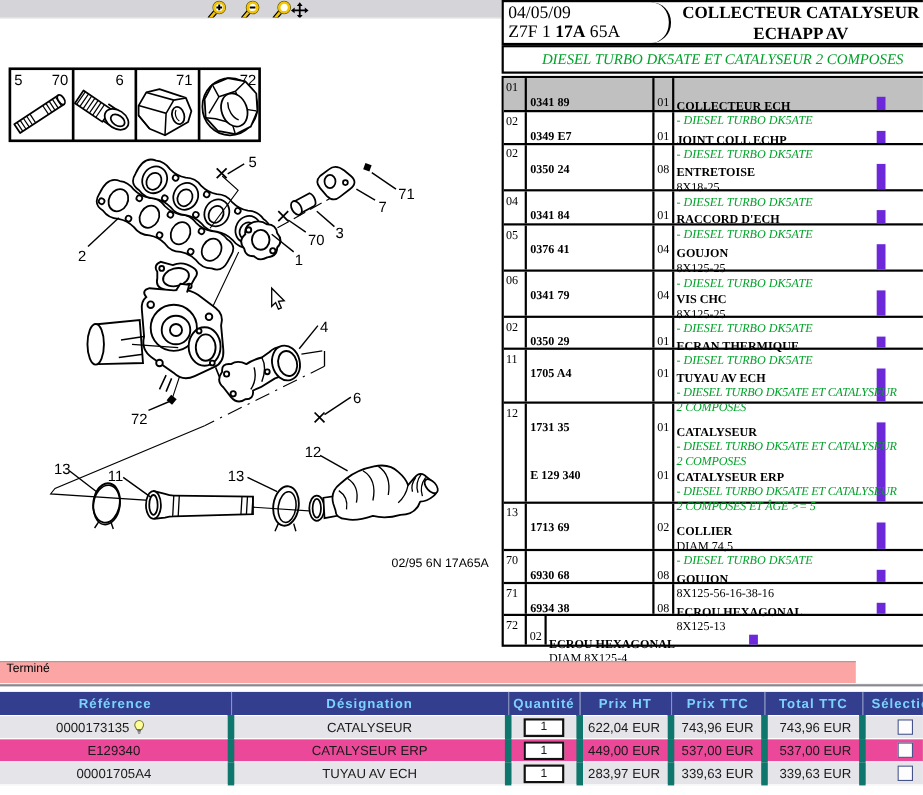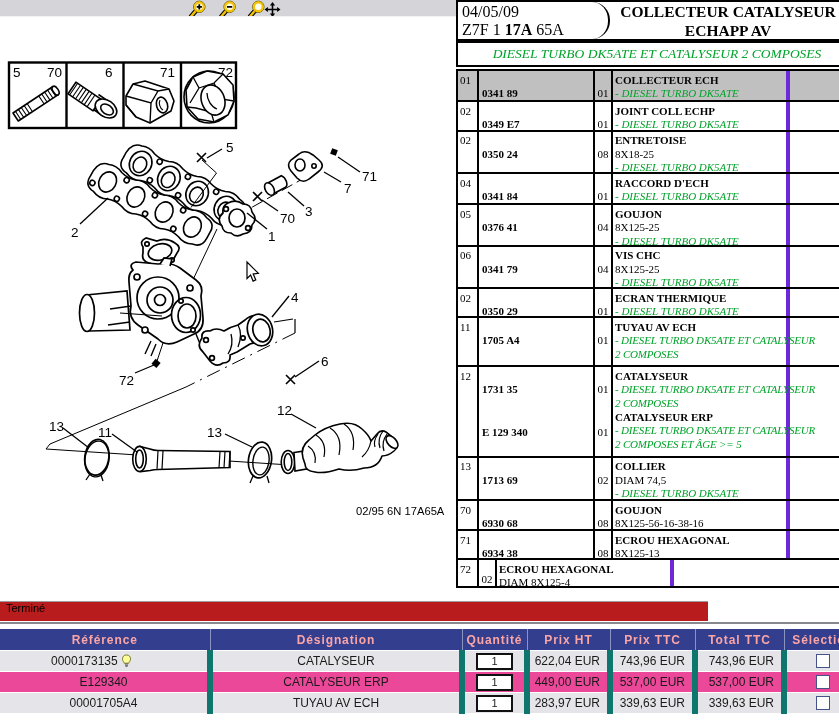--- a/index.html
+++ b/index.html
@@ -17,35 +17,35 @@
   #rp-green{left:456px;top:41px;width:402px;height:26px;border:2px solid #000;box-sizing:border-box;
             font-family:"Liberation Serif",serif;font-style:italic;color:#00a32a;font-size:13.5px;
             text-align:center;line-height:22px;white-space:nowrap;background:#fff;}
   #rp-table{left:456px;top:69px;width:480px;border:2px solid #000;box-sizing:border-box;
             font-family:"Liberation Serif",serif;font-size:11px;background:#fff;}
   .prow{display:flex;border-bottom:2px solid #000;box-sizing:border-box;position:relative;}
   .prow:last-child{border-bottom:none;}
   .pc1{width:21px;border-right:2px solid #000;box-sizing:border-box;padding:2.5px 0 0 2px;line-height:13px;}
   .pc2{width:116px;border-right:2px solid #000;box-sizing:border-box;position:relative;}
   .pc3{width:18px;border-right:2px solid #000;box-sizing:border-box;position:relative;}
-  .pc4{width:177px;border-right:4px solid #6d28d9;box-sizing:border-box;padding:2.5px 0 0 2px;line-height:13.7px;}
+  .pc4{width:192px;border-right:8px solid #6d28d9;box-sizing:border-box;padding:2.5px 0 0 2px;line-height:13.7px;margin-top:17px;}
   .pc5{flex:1;}
   .ref{position:absolute;left:3px;top:16.2px;font-weight:bold;white-space:nowrap;}
   .qty{position:absolute;left:0;right:0;top:16.2px;text-align:center;}
   .nm{font-weight:bold;white-space:nowrap;}
   .gr{color:#00a32a;font-style:italic;white-space:nowrap;}
   .grl{letter-spacing:-0.18px;}
   .sel{background:#c0c0c0;}
   
-  #status{left:0;top:601px;width:708px;height:20px;background:#b91c1c;border-top:1px solid #9d9d9d;
+  #status{left:0;top:601px;width:778px;height:20px;background:#fca5a5;border-top:1px solid #9d9d9d;
           box-sizing:border-box;font-size:11px;color:#000;padding:0 0 0 6px;}
   #statline{left:0;top:621px;width:839px;height:2px;background:#888890;border-top:1px solid #fff;}
   
   #cart{left:0;top:629px;width:862px;border-collapse:collapse;table-layout:fixed;font-size:12px;}
-  #cart th{background:#333e8f;color:#fca5a5;font-weight:bold;height:21px;border-right:1px solid #8a94c0;
+  #cart th{background:#333e8f;color:#7dd3fc;font-weight:bold;height:21px;border-right:1px solid #8a94c0;
            border-bottom:1px solid #fff;padding:0;font-size:12px;letter-spacing:0.9px;}
   #cart td{height:20px;text-align:center;border-right:6px solid #0f766e;border-bottom:1px solid #fff;
            padding:0;color:#1a1a1a;}
   #cart tr.g td{background:#e5e5e9;}
   #cart tr.w td{background:#ec4899;}
   .pr{text-align:right !important;padding-right:7px !important;}
   .qbox{display:inline-block;width:33px;height:13px;border:2px solid #111;background:#fff;
         text-align:center;font-size:11px;line-height:13px;vertical-align:middle;}
   .cb{display:inline-block;width:12px;height:12px;border:1px solid #46538a;background:#fdfdfd;vertical-align:middle;}
 </style>

